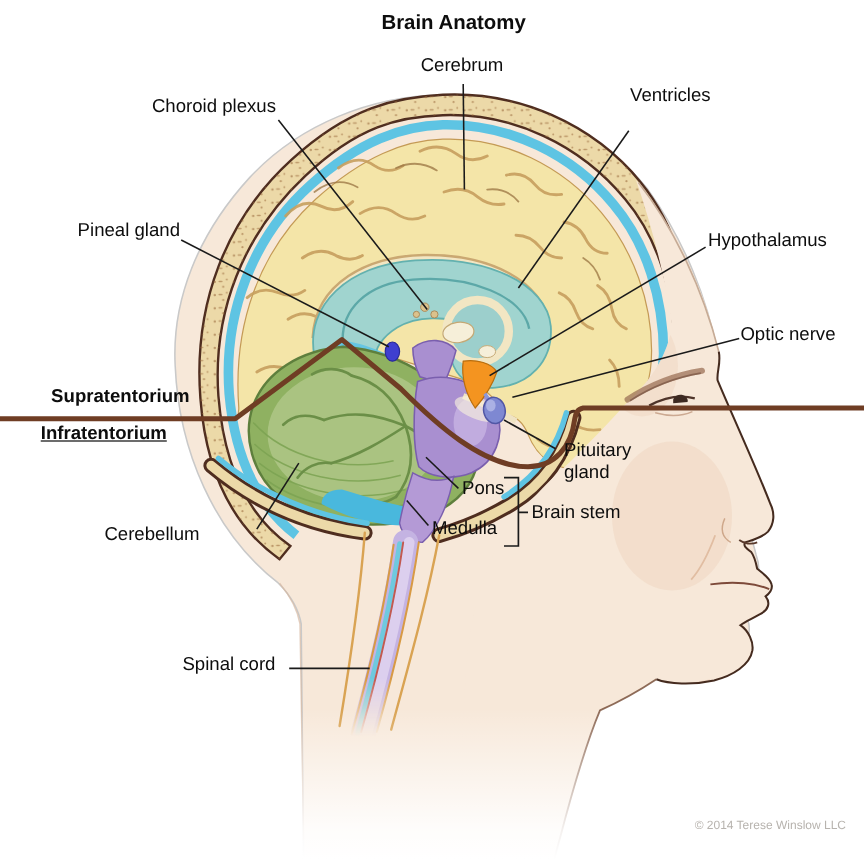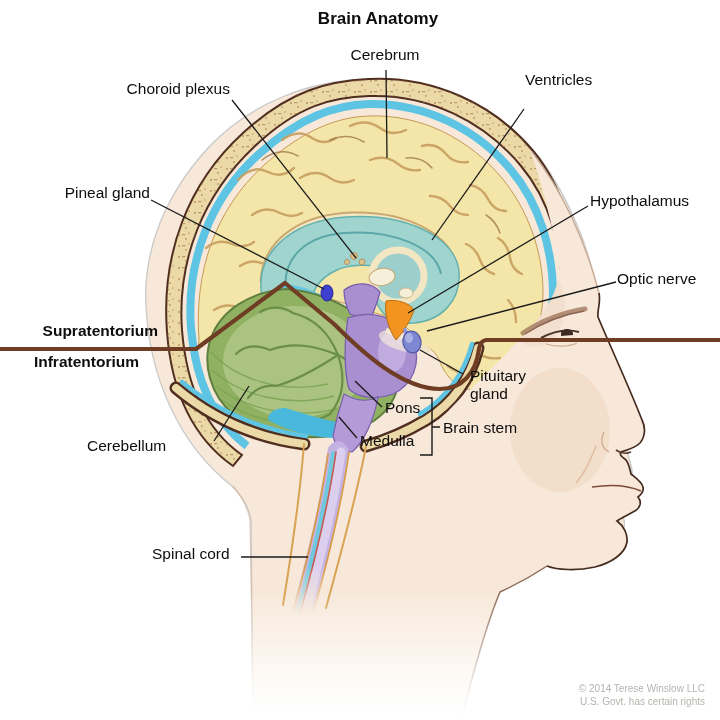--- a/index.html
+++ b/index.html
@@ -211,28 +211,27 @@
   <div class="lbl title center" style="left:278px;top:10px;width:200px;">Brain Anatomy</div>
   <div class="lbl center" style="left:325px;top:46px;width:120px;">Cerebrum</div>
   <div class="lbl right" style="left:60px;top:80px;width:170px;">Choroid plexus</div>
   <div class="lbl multi" style="left:525px;top:71px;width:180px;">
     <div>Ventricles</div>
   </div>
   <div class="lbl right" style="left:22px;top:184px;width:128px;">Pineal gland</div>
   <div class="lbl" style="left:590px;top:192px;">Hypothalamus</div>
   <div class="lbl" style="left:617px;top:270px;">Optic nerve</div>
   <div class="lbl right bold" style="left:0px;top:322px;width:144px;padding-left:14px;">Supratentorium</div>
-  <div class="lbl right bold" style="left:0px;top:353px;width:139px;">Infratentorium</div>
+  <div class="lbl right bold" style="left:0px;top:353px;width:139px;text-decoration:underline;">Infratentorium</div>
   <div class="lbl multi" style="left:470px;top:367px;width:90px;line-height:18px;">
     <div>Pituitary</div>
     <div>gland</div>
   </div>
   <div class="lbl" style="left:87px;top:437px;">Cerebellum</div>
   <div class="lbl" style="left:385px;top:399px;">Pons</div>
   <div class="lbl" style="left:360px;top:432px;">Medulla</div>
   <div class="lbl" style="left:443px;top:419px;">Brain stem</div>
   <div class="lbl" style="left:152px;top:545px;">Spinal cord</div>
 
   <div class="credit">
     <div>© 2014 Terese Winslow LLC</div>
-    <div>U.S. Govt. has certain rights</div>
   </div>
 </div>
 
 </body></html>

